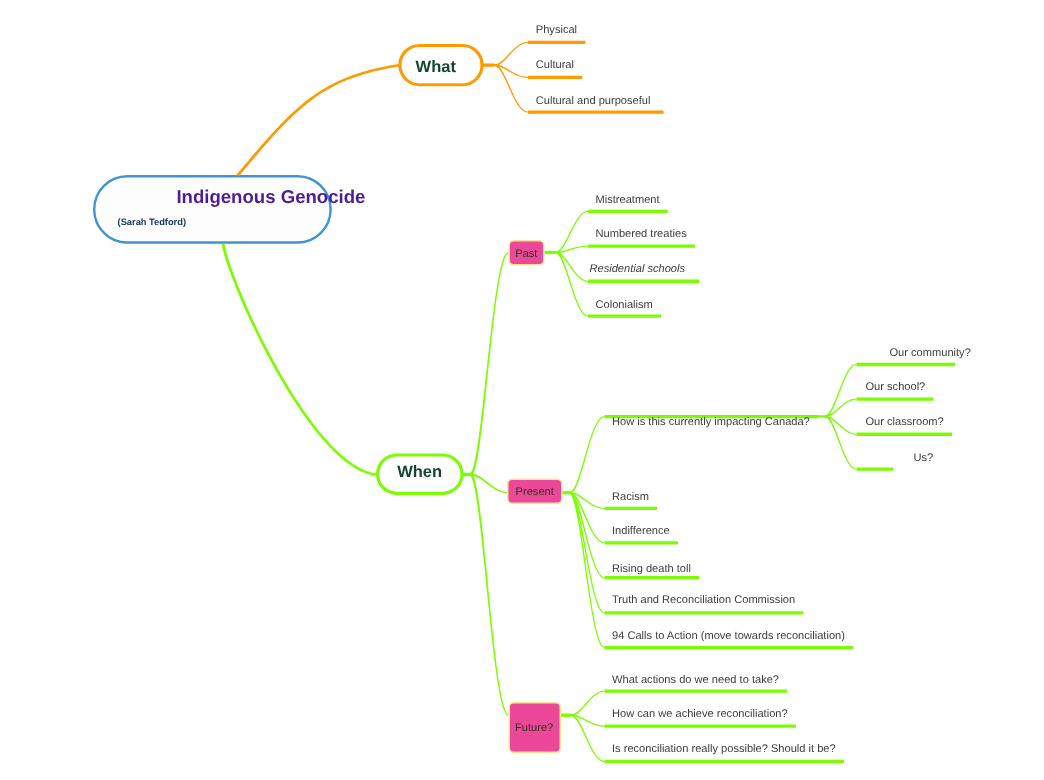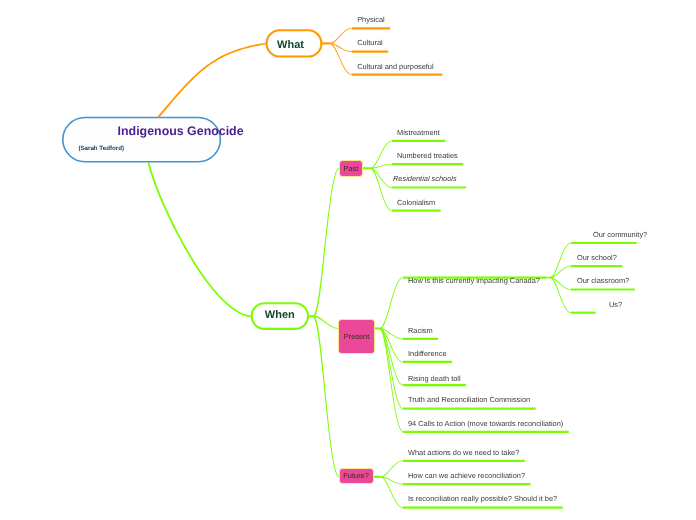--- a/index.html
+++ b/index.html
@@ -22,22 +22,22 @@
   
   .pill{display:flex;align-items:center;justify-content:center;
     font-weight:bold;color:#14462f;font-size:11px;line-height:12px;padding-top:2.2px;box-sizing:border-box;}
   #what-node{left:268px;top:29.4px;width:45px;height:28.1px;}
   #when-node{left:250.5px;top:302.4px;width:58.6px;height:24px;}
 
   
   .chip{border-radius:3.5px;background:#ec4899;border:1.2px solid #f7e68f;
     display:flex;align-items:center;justify-content:center;color:#33301e;font-size:7.4px;}
   #past-node{left:338.5px;top:159.6px;width:24.8px;height:17.2px;}
-  #present-node{left:338.4px;top:319.4px;width:36.2px;height:35px;}
-  #future-node{left:338.5px;top:467.8px;width:35.2px;height:16px;}
+  #present-node{left:338.4px;top:319.4px;width:36.2px;height:17px;}
+  #future-node{left:338.5px;top:467.8px;width:35.2px;height:34px;}
 
   
   .leaf{position:absolute;font-size:7.4px;color:#3b3b3b;white-space:nowrap;}
 </style>
 </head>
 <body>
 
 <div id="canvas">
   <svg class="edges" viewBox="0 0 696 520" id="edges">
       <rect x="62.8" y="117.5" width="157.6" height="44.2" rx="22.1" ry="22.1" fill="#fdfdfd" stroke="#3f94d1" stroke-width="1.6"></rect>

